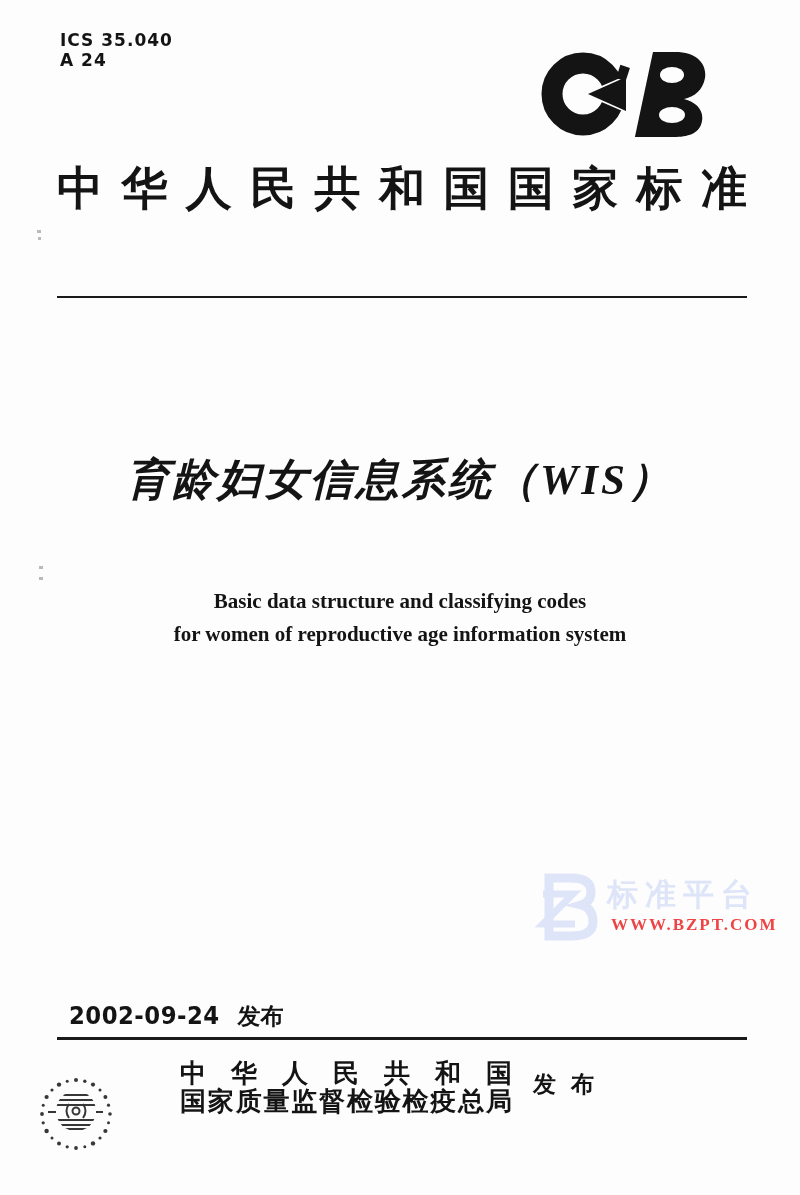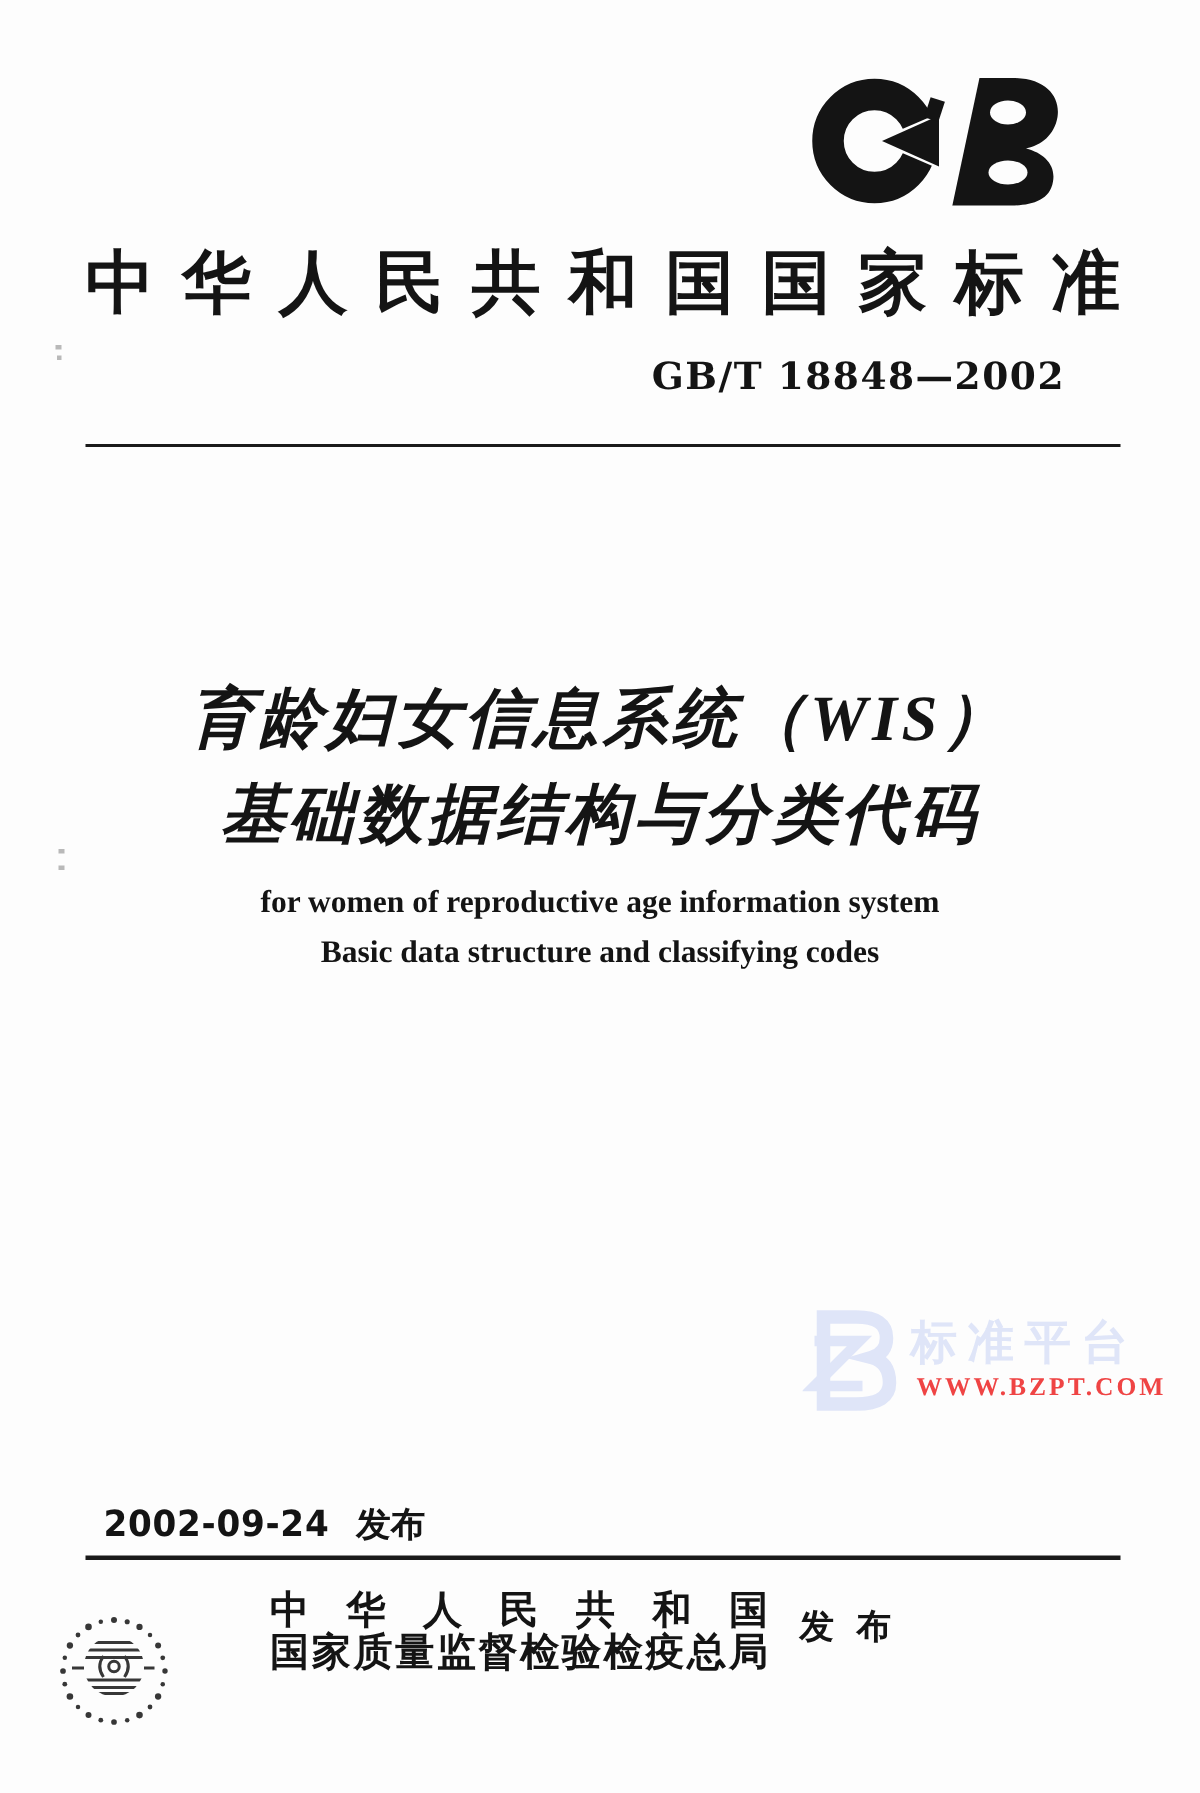--- a/index.html
+++ b/index.html
@@ -114,20 +114,24 @@
   .a1{left:37px;top:230px;width:4px;height:3px;}
   .a2{left:38px;top:237px;width:3px;height:3px;}
   .a3{left:39px;top:566px;width:4px;height:3px;}
   .a4{left:39px;top:577px;width:4px;height:3px;}
 </style>
 </head>
 <body>
 
 <div class="page">
 
+  <div class="ics">
+    <div>ICS 35.040</div>
+    <div>A 24</div>
+  </div>
 
   <div class="gb-logo">
     <svg width="168" height="92" viewBox="0 0 168 92">
 
       <circle cx="45" cy="46" r="31" fill="none" stroke="#141414" stroke-width="21"></circle>
       <polygon points="45,46 96,24 96,68" fill="#fdfdfd"></polygon>
       <polygon points="88,29 50,46 88,63" fill="#141414"></polygon>
       <rect x="80" y="18" width="10" height="14" fill="#141414" transform="rotate(18 85 25)"></rect>
 
       <path d="M95 89 L113 4 H137 C160 4 169 17 167 30 C165 42 156 49 146 51 C158 54 166 62 164 73 C162 86 149 89 136 89 Z" fill="#141414"></path>
@@ -144,32 +148,30 @@
       <span>民</span>
       <span>共</span>
       <span>和</span>
       <span>国</span>
       <span>国</span>
       <span>家</span>
       <span>标</span>
       <span>准</span>
     </div>
 
-  <div class="std-number">GB/T 18848—2002</div>
 
   <div class="rule-top"></div>
 
   <div class="main-title">
     <div>育龄妇女信息系统（WIS）</div>
-    <div>基础数据结构与分类代码</div>
   </div>
 
   <div class="en-title">
+    <div>Basic data structure and classifying codes</div>
     <div>for women of reproductive age information system</div>
-    <div>Basic data structure and classifying codes</div>
   </div>
 
   <div class="watermark">
     <div class="wm-logo">
       <svg width="64" height="72" viewBox="0 0 64 72">
         <path d="M14 6 H36 Q56 6 56 20 Q56 30 46 33 Q58 36 58 50 Q58 64 36 64 H14 Z" fill="none" stroke="#dfe5f8" stroke-width="9"></path>
         <path d="M8 22 H38 L8 52 H40" fill="none" stroke="#dfe5f8" stroke-width="7"></path>
       </svg>
     </div>
     <div class="wm-name">标准平台</div>

